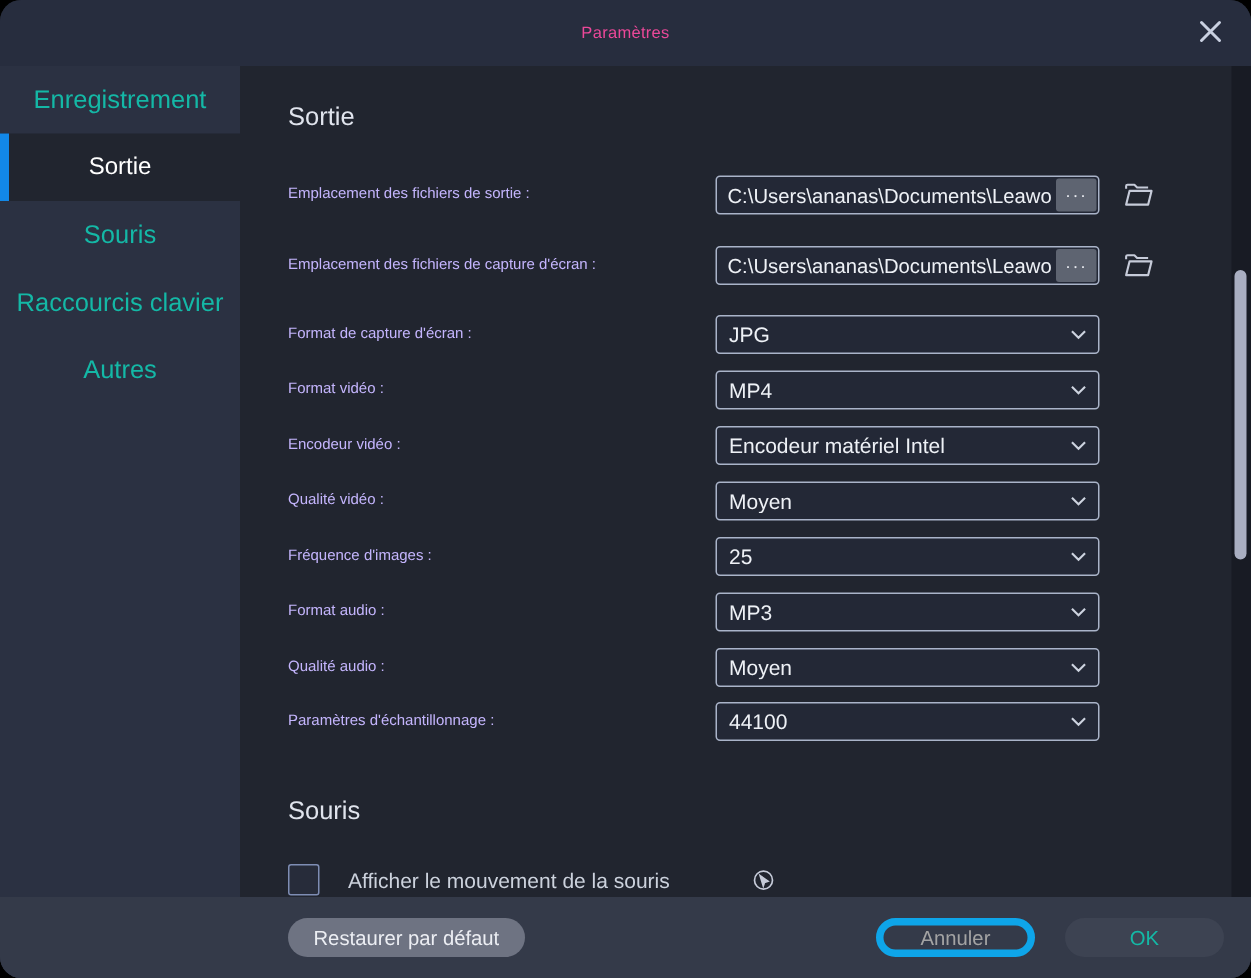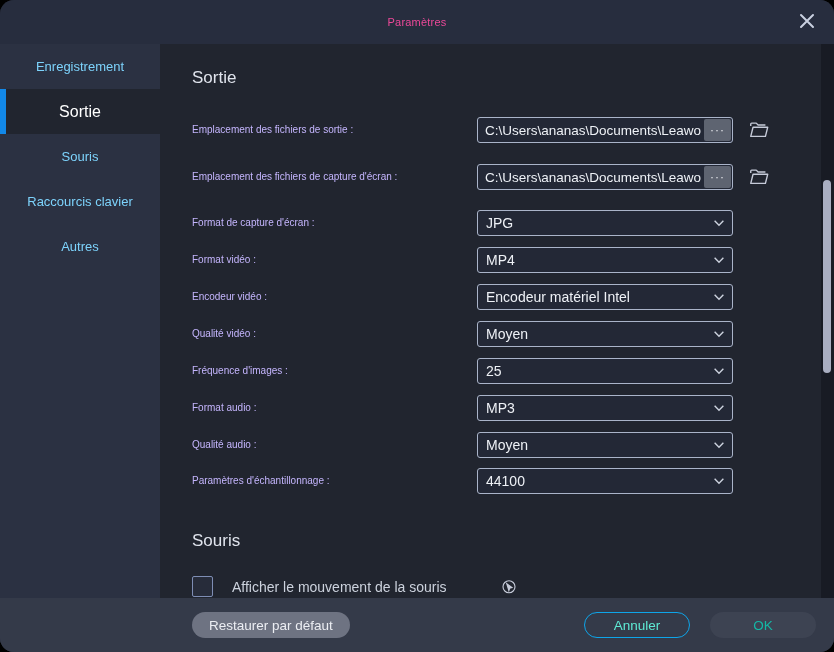--- a/index.html
+++ b/index.html
@@ -14,21 +14,21 @@
   .titlebar .title { position:absolute; left:0; right:0; top:0; height:52px;
                      line-height:44px; text-align:center; color:#ec4899;
                      font-size:11px; letter-spacing:.2px; }
   .close-btn { position:absolute; right:15px; top:11px; width:24px; height:24px;
                cursor:pointer; display:flex; align-items:center; justify-content:center; }
 
   
   .sidebar { position:absolute; left:0; top:44px; bottom:0; width:160px;
              background:#2b3142; }
   .side-item { position:relative; height:45px; display:flex; align-items:center;
-               justify-content:center; color:#7dd3fc; font-size:13px; cursor:pointer; }
+               justify-content:center; color:#14b8a6; font-size:17px; cursor:pointer; }
   .side-item.selected { background:#21252f; color:#ffffff; font-size:16px; }
   .side-item.selected::before { content:""; position:absolute; left:0; top:0;
                bottom:0; width:6px; background:#1288e8; }
 
   
   .content { position:absolute; left:160px; top:44px; right:0; bottom:0;
              background:#21252f; }
   .section-title { position:absolute; left:32px; color:#e0e4ed; font-size:17px; }
   .row { position:absolute; left:0; height:26px; width:100%; }
   .row .lbl { position:absolute; left:32px; top:0; height:26px; line-height:26px;
@@ -63,22 +63,22 @@
                   background:#a9aec1; border-radius:4px; cursor:pointer; }
 
   
   .footer { position:absolute; left:0; right:0; bottom:0; height:54px;
             background:#343a49; z-index:10; }
   .btn { position:absolute; top:14px; height:26px; border-radius:13px;
          font-size:13.5px; display:flex; align-items:center; justify-content:center;
          cursor:pointer; font-family:"Liberation Sans", sans-serif; }
   .btn-restore { left:192px; padding:0 17px; background:#6e7382; color:#eceef3;
                  border:none; }
-  .btn-cancel { left:584px; width:106px; background:transparent; color:#5eead4;
-                border:1px solid #0ea5e9; }
+  .btn-cancel { left:584px; width:106px; background:transparent; color:#a3a3a3;
+                border:5px solid #0ea5e9; }
   .btn-ok { right:18px; width:106px; background:#3d4352; color:#14b8a6; border:none; }
 </style>
 </head>
 <body>
 
 <div class="dialog">
 
   <div class="titlebar">
     <div class="title">Paramètres</div>
     <div class="close-btn">

